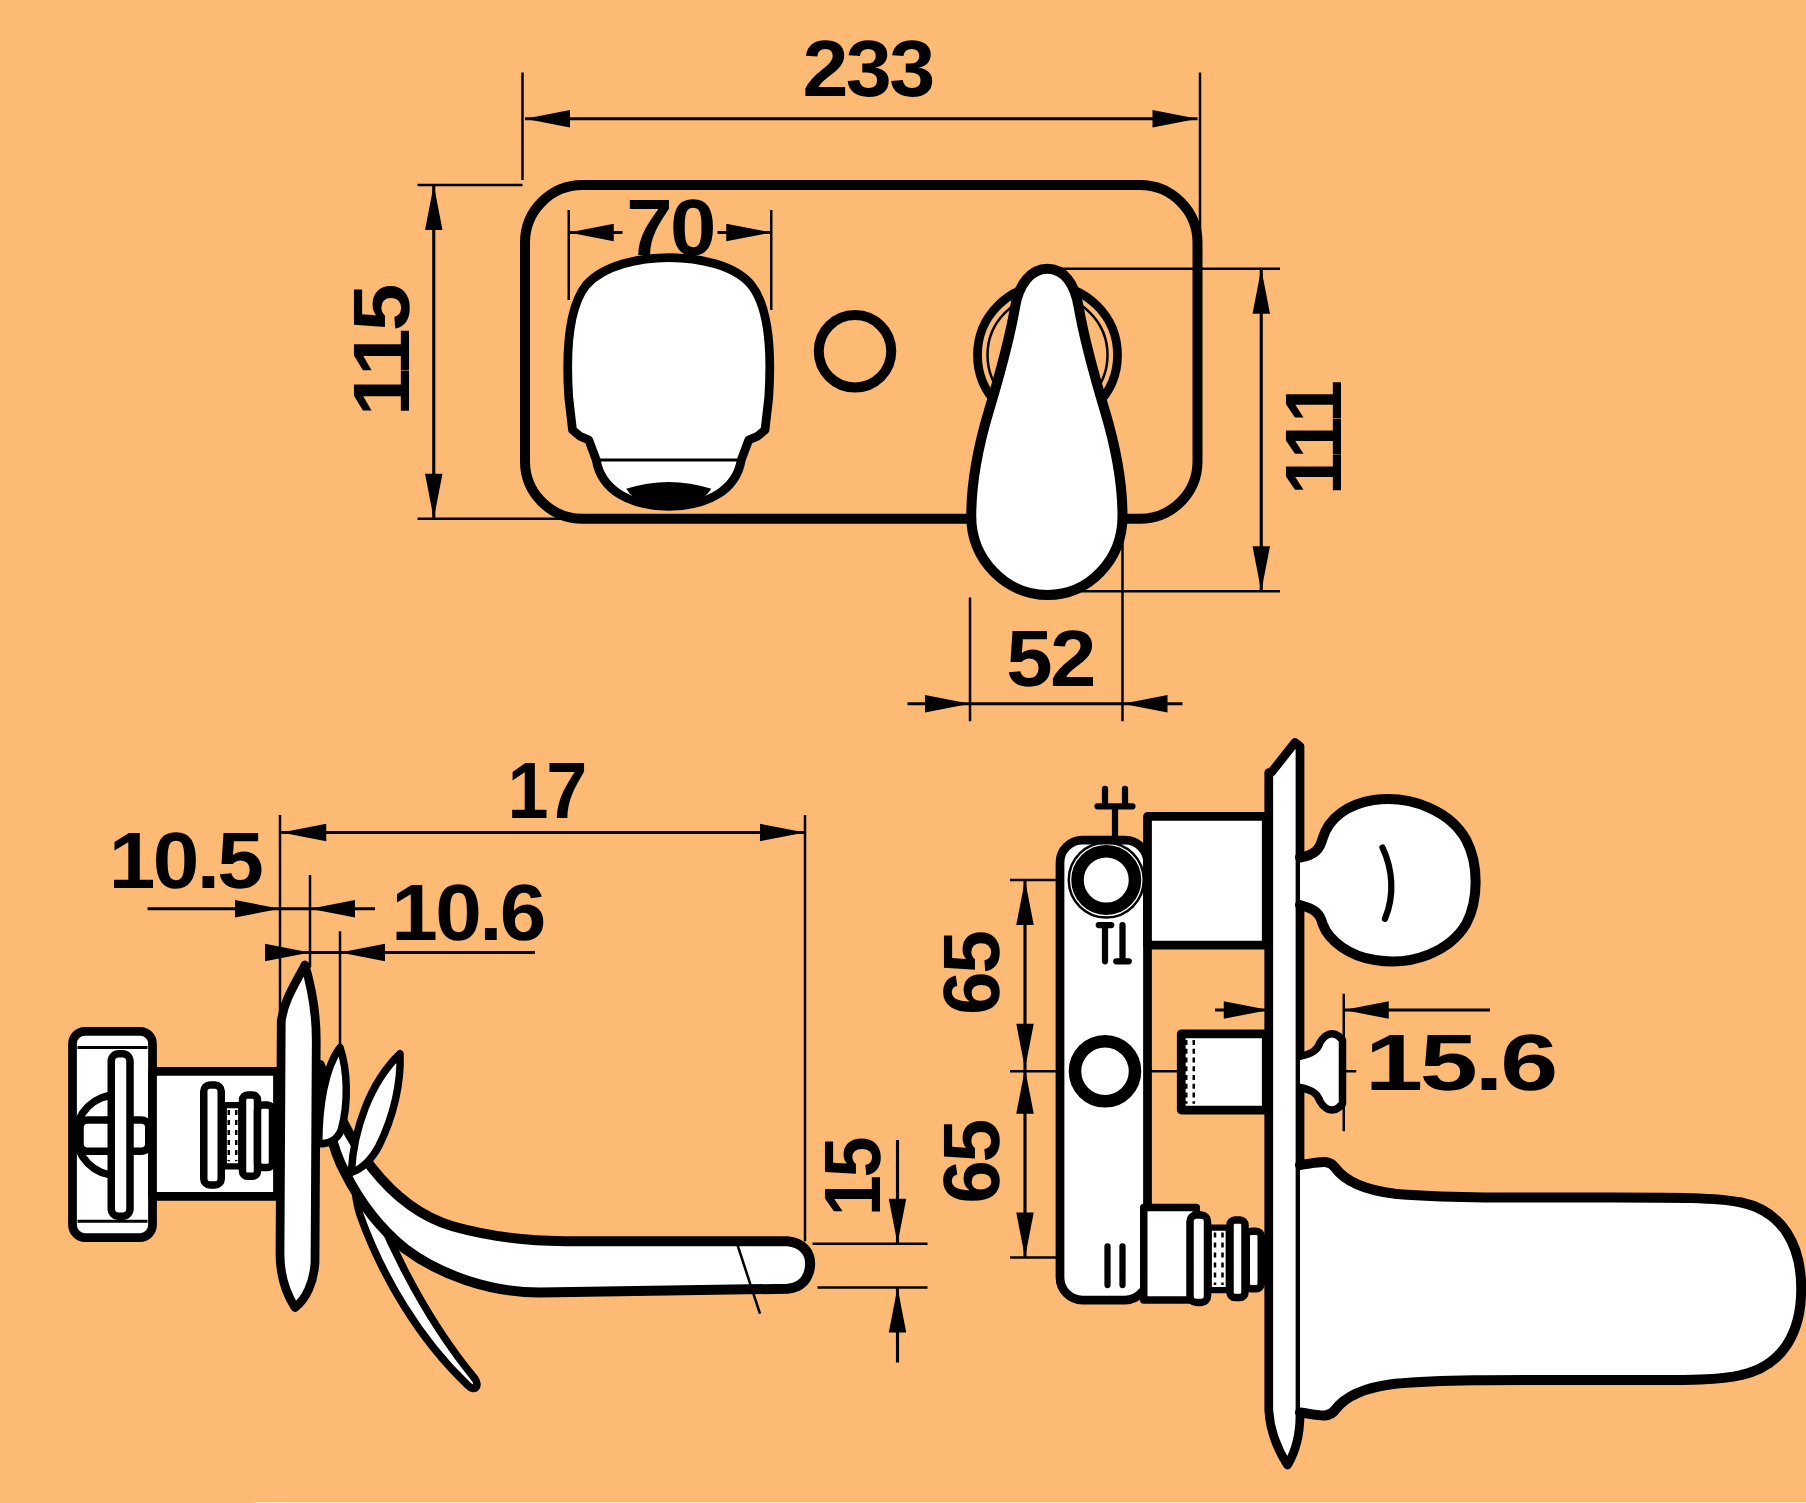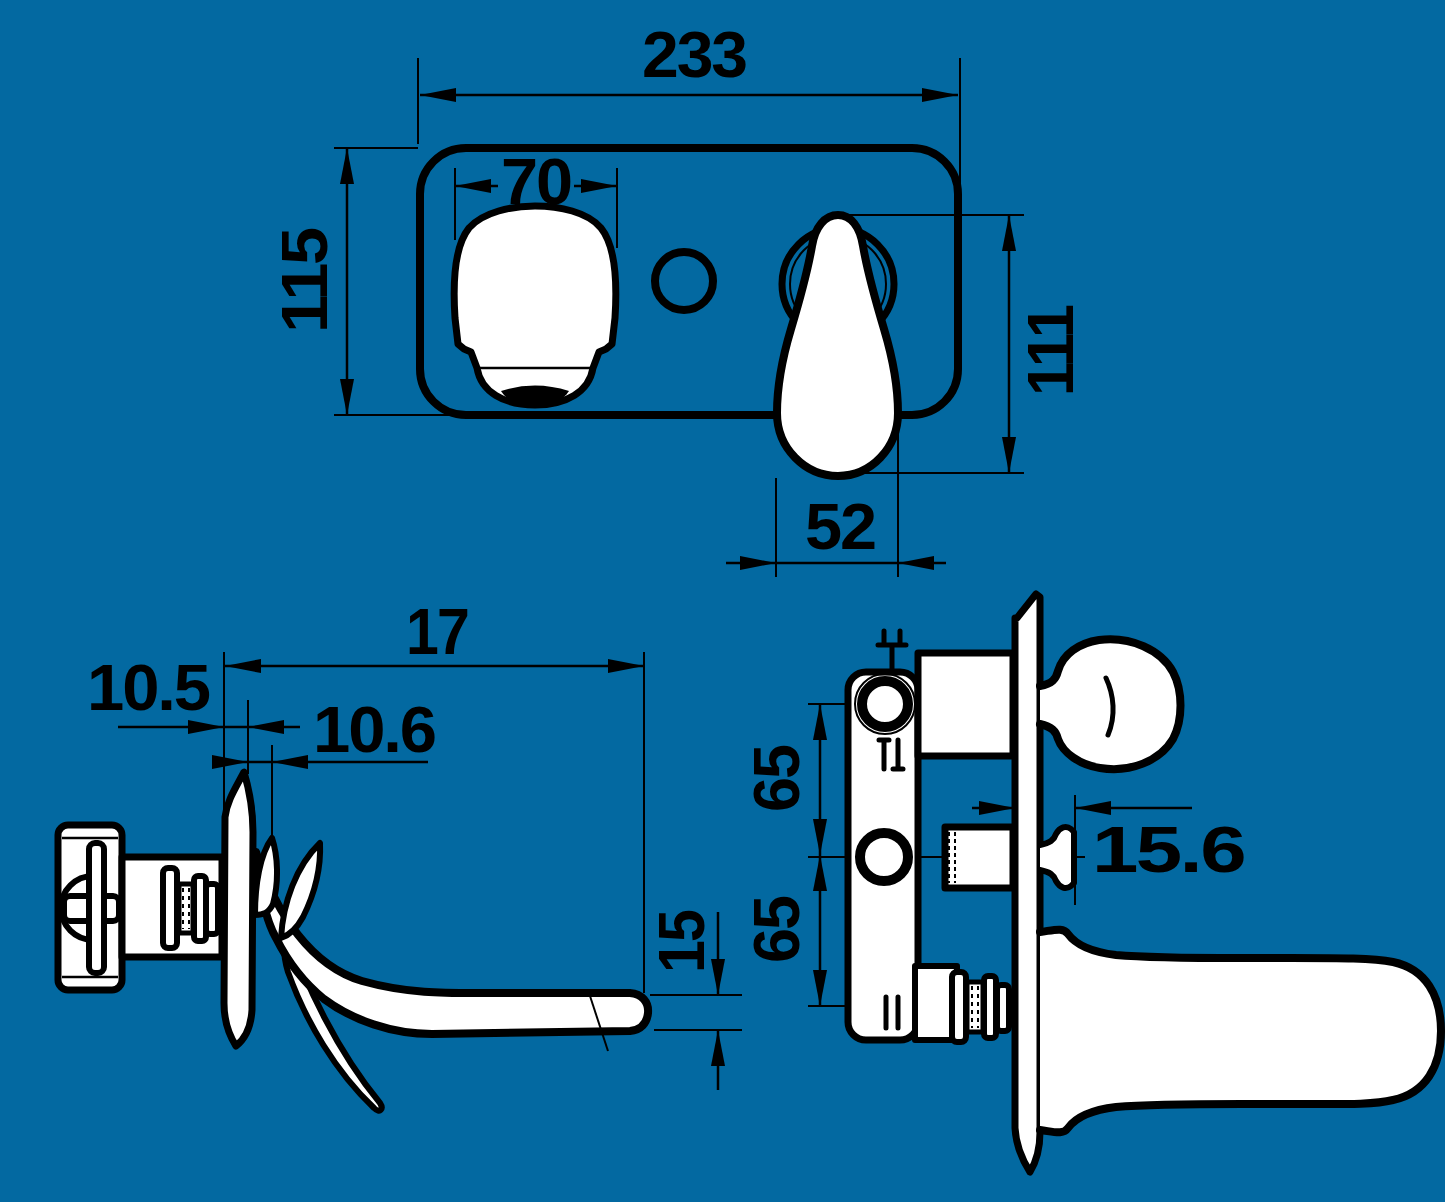--- a/index.html
+++ b/index.html
@@ -1,16 +1,16 @@
 <!DOCTYPE html>
 <html><head>
 <meta charset="utf-8">
 <style>
   html,body{margin:0;padding:0;background:#ffffff;}
-  .stage{position:relative;width:1445px;height:1202px;background:#0369a1;overflow:hidden;}
+  .stage{position:relative;width:1445px;height:1202px;background:#fdba74;overflow:hidden;}
   svg{display:block;}
   .outline{fill:none;stroke:#000;stroke-width:7;stroke-linecap:round;stroke-linejoin:round;}
   .outline8{fill:none;stroke:#000;stroke-width:8;stroke-linecap:round;stroke-linejoin:round;}
   .outline6{fill:none;stroke:#000;stroke-width:6;stroke-linecap:round;stroke-linejoin:round;}
   .outline5{fill:none;stroke:#000;stroke-width:5;stroke-linecap:round;stroke-linejoin:round;}
   .white{fill:#ffffff;}
   .dim{fill:none;stroke:#000;stroke-width:2.5;}
   .thin{fill:none;stroke:#000;stroke-width:2;}
   .arrow{fill:#000;stroke:none;}
   .black{fill:#000;stroke:none;}

